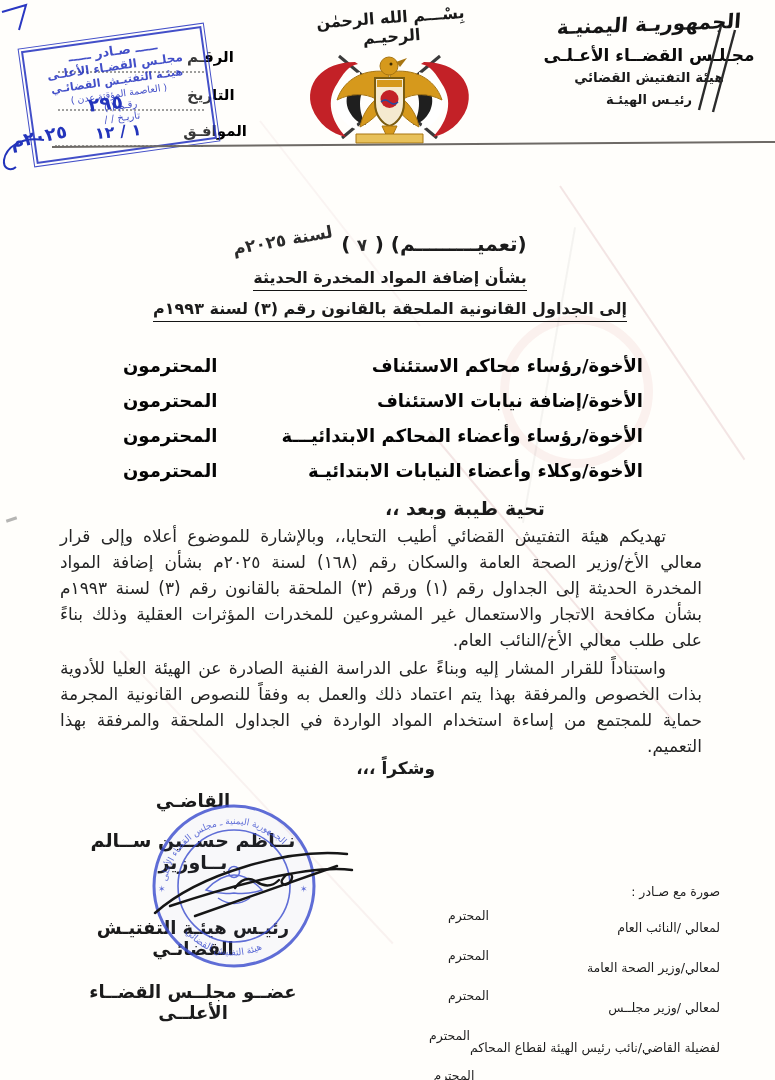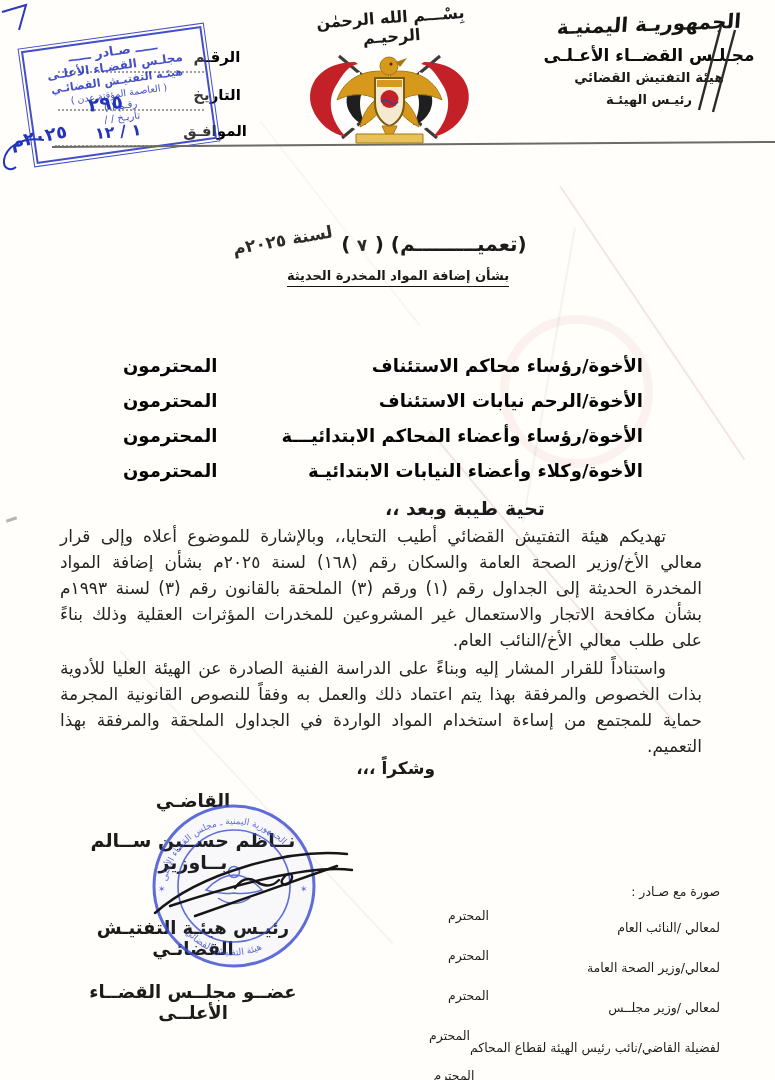--- a/index.html
+++ b/index.html
@@ -9,39 +9,39 @@
   .abs{position:absolute;}
   
   .hdr-right{right:10px;top:12px;width:232px;text-align:center;}
   .republic{font-size:20px;font-weight:bold;transform:rotate(-2deg) skewX(-6deg);color:#141414;}
   .council{font-size:17px;font-weight:bold;margin-top:9px;color:#0d0d0d;}
   .authority{font-size:13.5px;font-weight:bold;margin-top:4px;}
   .head-title{font-size:13px;font-weight:bold;margin-top:7px;}
   
   .basmala{left:296px;top:8px;width:190px;text-align:center;font-size:16px;font-weight:bold;transform:rotate(-4deg);color:#191919;}
   
-  .ref-label{font-size:15px;font-weight:bold;color:#000;text-align:center;width:60px;}
+  .ref-label{font-size:15px;font-weight:bold;color:#000;text-align:left;width:60px;}
   .dotline{border-bottom:2px dotted #5a5a5a;height:1px;opacity:.75;}
   
   .ostamp{left:28px;top:38px;width:182px;height:114px;transform:rotate(-8deg);
     border:2px solid #2a38c2;outline:1.5px solid #2a38c2;outline-offset:2.5px;
     color:#2a38c2;text-align:center;padding:3px 2px;box-sizing:border-box;opacity:.88;background:rgba(255,255,255,.25);}
   .ostamp div{line-height:1.25;}
   .os-issued{font-size:13px;font-weight:bold;}
   .os-l1{font-size:12px;font-weight:bold;}
   .os-l2{font-size:11px;font-weight:bold;}
   .os-l3{font-size:9.5px;}
   .os-num,.os-date{font-size:10px;}
   .hand-blue{color:#2334bb;font-weight:bold;}
   
   .hdr-divider{left:52px;top:146px;width:723px;border-top:2px solid #6e6a66;transform:rotate(-.4deg);transform-origin:left center;}
   
   .circ-line{left:120px;top:232px;width:520px;text-align:center;font-size:20px;font-weight:bold;direction:rtl;}
   .hand-ink{display:inline-block;font-size:17px;font-weight:bold;color:#2b2b2b;transform:rotate(-10deg) translateY(-5px);}
-  .subject{left:98px;width:600px;text-align:center;font-size:13px;font-weight:bold;direction:rtl;}
+  .subject{left:90px;width:600px;text-align:center;font-size:16px;font-weight:bold;direction:rtl;}
   .subject span{display:inline-block;border-bottom:1.6px solid #151515;padding-bottom:3px;}
   
   .addr-block{left:123px;right:132px;top:348px;direction:rtl;}
   .addr-row{display:flex;justify-content:space-between;align-items:center;height:35px;font-size:18px;font-weight:bold;color:#050505;}
   
   .greeting{right:230px;top:497px;font-size:19px;font-weight:bold;direction:rtl;}
   .para{left:60px;width:642px;direction:rtl;text-align:justify;font-size:17px;line-height:26px;color:#242424;text-indent:36px;word-spacing:2px;}
   .p1{top:523px;} .p2{top:655px;}
   .thanks{right:340px;top:758px;font-size:17px;font-weight:bold;direction:rtl;}
   
@@ -147,28 +147,31 @@
   <div class="abs circ-line" dir="rtl">
     <span>(تعميـــــــــم)</span>
     <span>(</span>
     <span class="hand-ink" style="transform:rotate(-6deg);">٧</span>
     <span>)</span>
     <span class="hand-ink">لسنة ٢٠٢٥م</span>
   </div>
   <div class="abs subject" style="top:268px;">
     <span>بشأن إضافة المواد المخدرة الحديثة</span>
   </div>
+  <div class="abs subject" style="top:299px;">
+    <span>إلى الجداول القانونية الملحقة بالقانون رقم (٣) لسنة ١٩٩٣م</span>
+  </div>
 
   <div class="abs addr-block">
     <div class="addr-row">
       <span class="t">الأخوة/رؤساء محاكم الاستئناف</span>
       <span>المحترمون</span>
     </div>
     <div class="addr-row">
-      <span class="t">الأخوة/الرحم نيابات الاستئناف</span>
+      <span class="t">الأخوة/إضافة نيابات الاستئناف</span>
       <span>المحترمون</span>
     </div>
     <div class="addr-row">
       <span class="t">الأخوة/رؤساء وأعضاء المحاكم الابتدائيـــة</span>
       <span>المحترمون</span>
     </div>
     <div class="addr-row">
       <span class="t">الأخوة/وكلاء وأعضاء النيابات الابتدائيـة</span>
       <span>المحترمون</span>
     </div>

